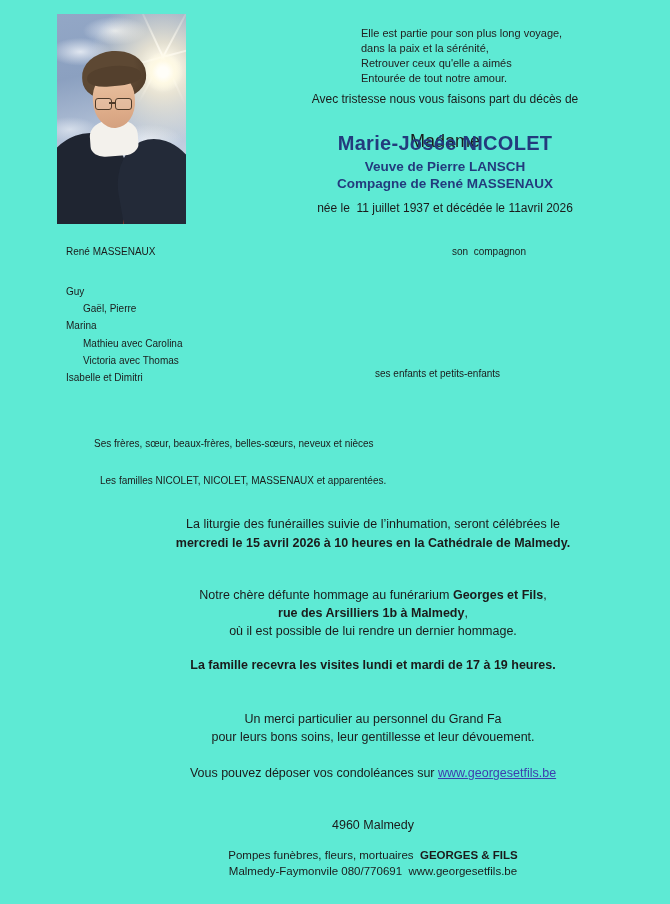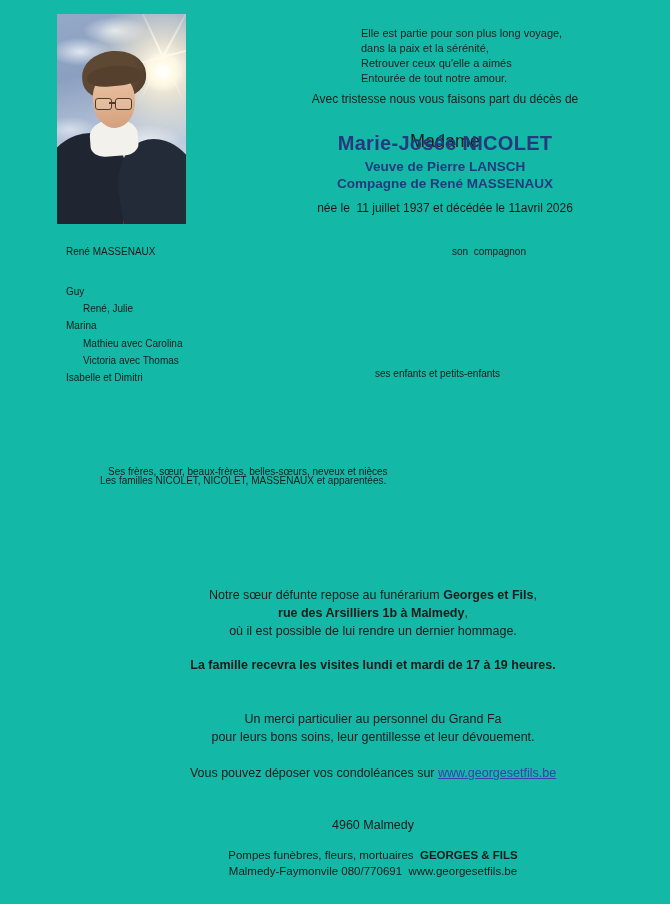--- a/index.html
+++ b/index.html
@@ -1,17 +1,17 @@
 <!DOCTYPE html>
 <html><head>
 <meta charset="utf-8">
 <style>
   html,body{margin:0;padding:0;background:#ffffff;}
   .page{
-    position:relative;width:670px;height:904px;background:#14b8a6;overflow:hidden;
+    position:relative;width:670px;height:904px;background:#5eead4;overflow:hidden;
     font-family:"Liberation Sans","DejaVu Sans",sans-serif;color:#1b1b1b;
   }
   .abs{position:absolute;}
   .pre{white-space:pre-wrap;}
   .b{font-weight:700;}
   .blue{color:#233B7D;}
 
   
   .photo{
     left:57px;top:14px;width:129px;height:210px;overflow:hidden;
@@ -52,21 +52,21 @@
   .sub2{top:176px;font-size:13.5px;font-weight:700;}
   .dates{top:201px;font-size:12px;}
 
   
   .fs{font-size:10px;}
   .fam-companion{left:66px;top:246px;}
   .companion-label{left:452px;top:246px;}
   .children{left:66px;top:283px;line-height:17.2px;}
   .indent{padding-left:17px;}
   .children-label{left:375px;top:368px;}
-  .siblings{left:108px;top:438px;margin-top:28px;}
+  .siblings{left:94px;top:438px;}
   .families{left:100px;top:475px;}
 
   
   .cc{left:76px;width:594px;text-align:center;font-size:12.5px;}
   .liturgy{top:515px;line-height:19px;}
   .funeral{top:586px;line-height:18px;}
   .visits{top:658px;font-weight:700;}
   .thanks{top:710px;line-height:18px;}
   .condolences{top:766px;}
   .condolences a{color:#3D3DAD;text-decoration:underline;cursor:pointer;}
@@ -109,34 +109,38 @@
   <div class="abs hc name blue">Marie-Josée NICOLET</div>
   <div class="abs hc sub2 blue">Compagne de René MASSENAUX</div>
   <div class="abs hc sub1 blue">Veuve de Pierre LANSCH</div>
   <div class="abs hc dates pre">née le  11 juillet 1937 et décédée le 11avril 2026</div>
 
   <div class="abs fs fam-companion">René MASSENAUX</div>
   <div class="abs fs companion-label pre">son  compagnon</div>
 
   <div class="abs fs children">
     <div>Guy</div>
-    <div class="indent">René, Julie</div>
+    <div class="indent">Gaël, Pierre</div>
     <div>Marina</div>
     <div class="indent">Mathieu avec Carolina</div>
     <div class="indent">Victoria avec Thomas</div>
     <div>Isabelle et Dimitri</div>
   </div>
   <div class="abs fs children-label">ses enfants et petits-enfants</div>
 
   <div class="abs fs siblings">Ses frères, sœur, beaux-frères, belles-sœurs, neveux et nièces</div>
   <div class="abs fs families">Les familles NICOLET, NICOLET, MASSENAUX et apparentées.</div>
 
+  <div class="abs cc liturgy">
+    <div>La liturgie des funérailles suivie de l’inhumation, seront célébrées le</div>
+    <div class="b">mercredi le 15 avril 2026 à 10 heures en la Cathédrale de Malmedy.</div>
+  </div>
 
   <div class="abs cc funeral">
-    <div class="pre"><span>Notre sœur défunte repose au funérarium </span><span class="b">Georges et Fils</span><span>,</span></div>
+    <div class="pre"><span>Notre chère défunte hommage au funérarium </span><span class="b">Georges et Fils</span><span>,</span></div>
     <div><span class="b">rue des Arsilliers 1b à Malmedy</span><span>,</span></div>
     <div>où il est possible de lui rendre un dernier hommage.</div>
   </div>
   <div class="abs cc visits">La famille recevra les visites lundi et mardi de 17 à 19 heures.</div>
 
   <div class="abs cc thanks">
     <div>Un merci particulier au personnel du Grand Fa</div>
     <div>pour leurs bons soins, leur gentillesse et leur dévouement.</div>
   </div>
 

